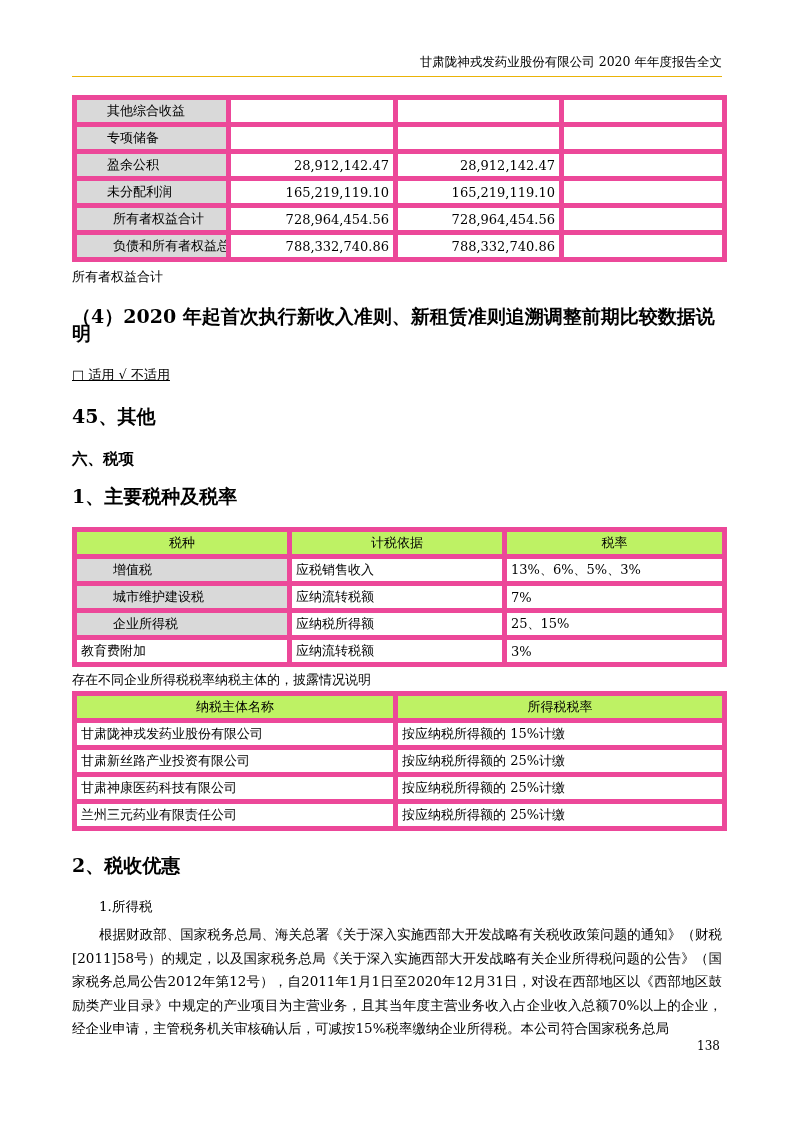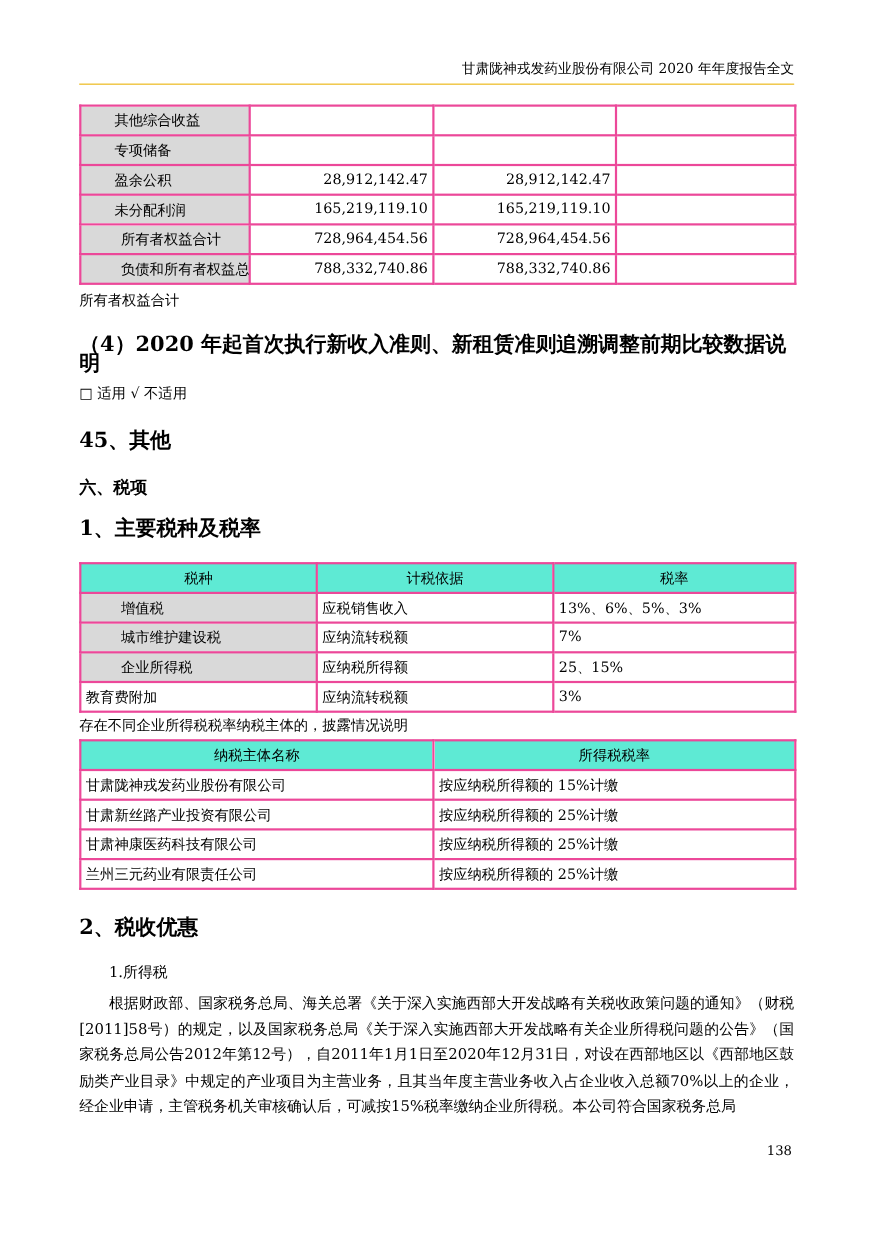--- a/index.html
+++ b/index.html
@@ -22,48 +22,48 @@
     padding-bottom: 7px;
     border-bottom: 1px solid #eab308;
     text-align: right;
     font-size: 12.5px;
     line-height: 15px;
   }
 
   
   table { border-collapse: collapse; table-layout: fixed; width: 650px; }
   td, th {
-    border: 2px solid #ec4899;
+    border: 5px solid #ec4899;
     height: 27px;
     font-size: 13px;
     font-weight: normal;
     padding: 0 4px;
     overflow: hidden;
     white-space: nowrap;
     vertical-align: middle;
   }
-  th { text-align: center; background: #5eead4; }
+  th { text-align: center; background: #bef264; }
   .shaded { background: #d9d9d9; padding-left: 36px; }
   .num { text-align: right; }
   .indent { padding-left: 30px; }
 
   .tbl-equity { margin-top: 18px; }
   .tbl-tax    { margin-top: 22px; }
   .tbl-entity { margin-top: 4px; }
 
   
   .note  { font-size: 13px; line-height: 15px; }
   .note-adjust { margin-top: 7px; }
   .note-rate   { margin-top: 5px; }
 
   .h-bold  { font-weight: bold; font-size: 19px; line-height: 17px; }
   .h-large { font-weight: bold; font-size: 15.5px; line-height: 19px; }
 
   .h-new-standards { margin-top: 24px; }
-  .applicability   { margin-top: 12px; font-size: 13px; line-height: 15px; }
+  .applicability   { margin-top: 25px; font-size: 13px; line-height: 15px; text-decoration: underline; }
   .h-other         { margin-top: 26px; }
   .h-tax-section   { margin-top: 24px; }
   .h-main-tax      { margin-top: 20px; }
   .h-incentive     { margin-top: 26px; }
 
   .sub-line {
     margin-top: 24px;
     font-size: 13.5px;
     line-height: 17px;
     text-indent: 2em;

